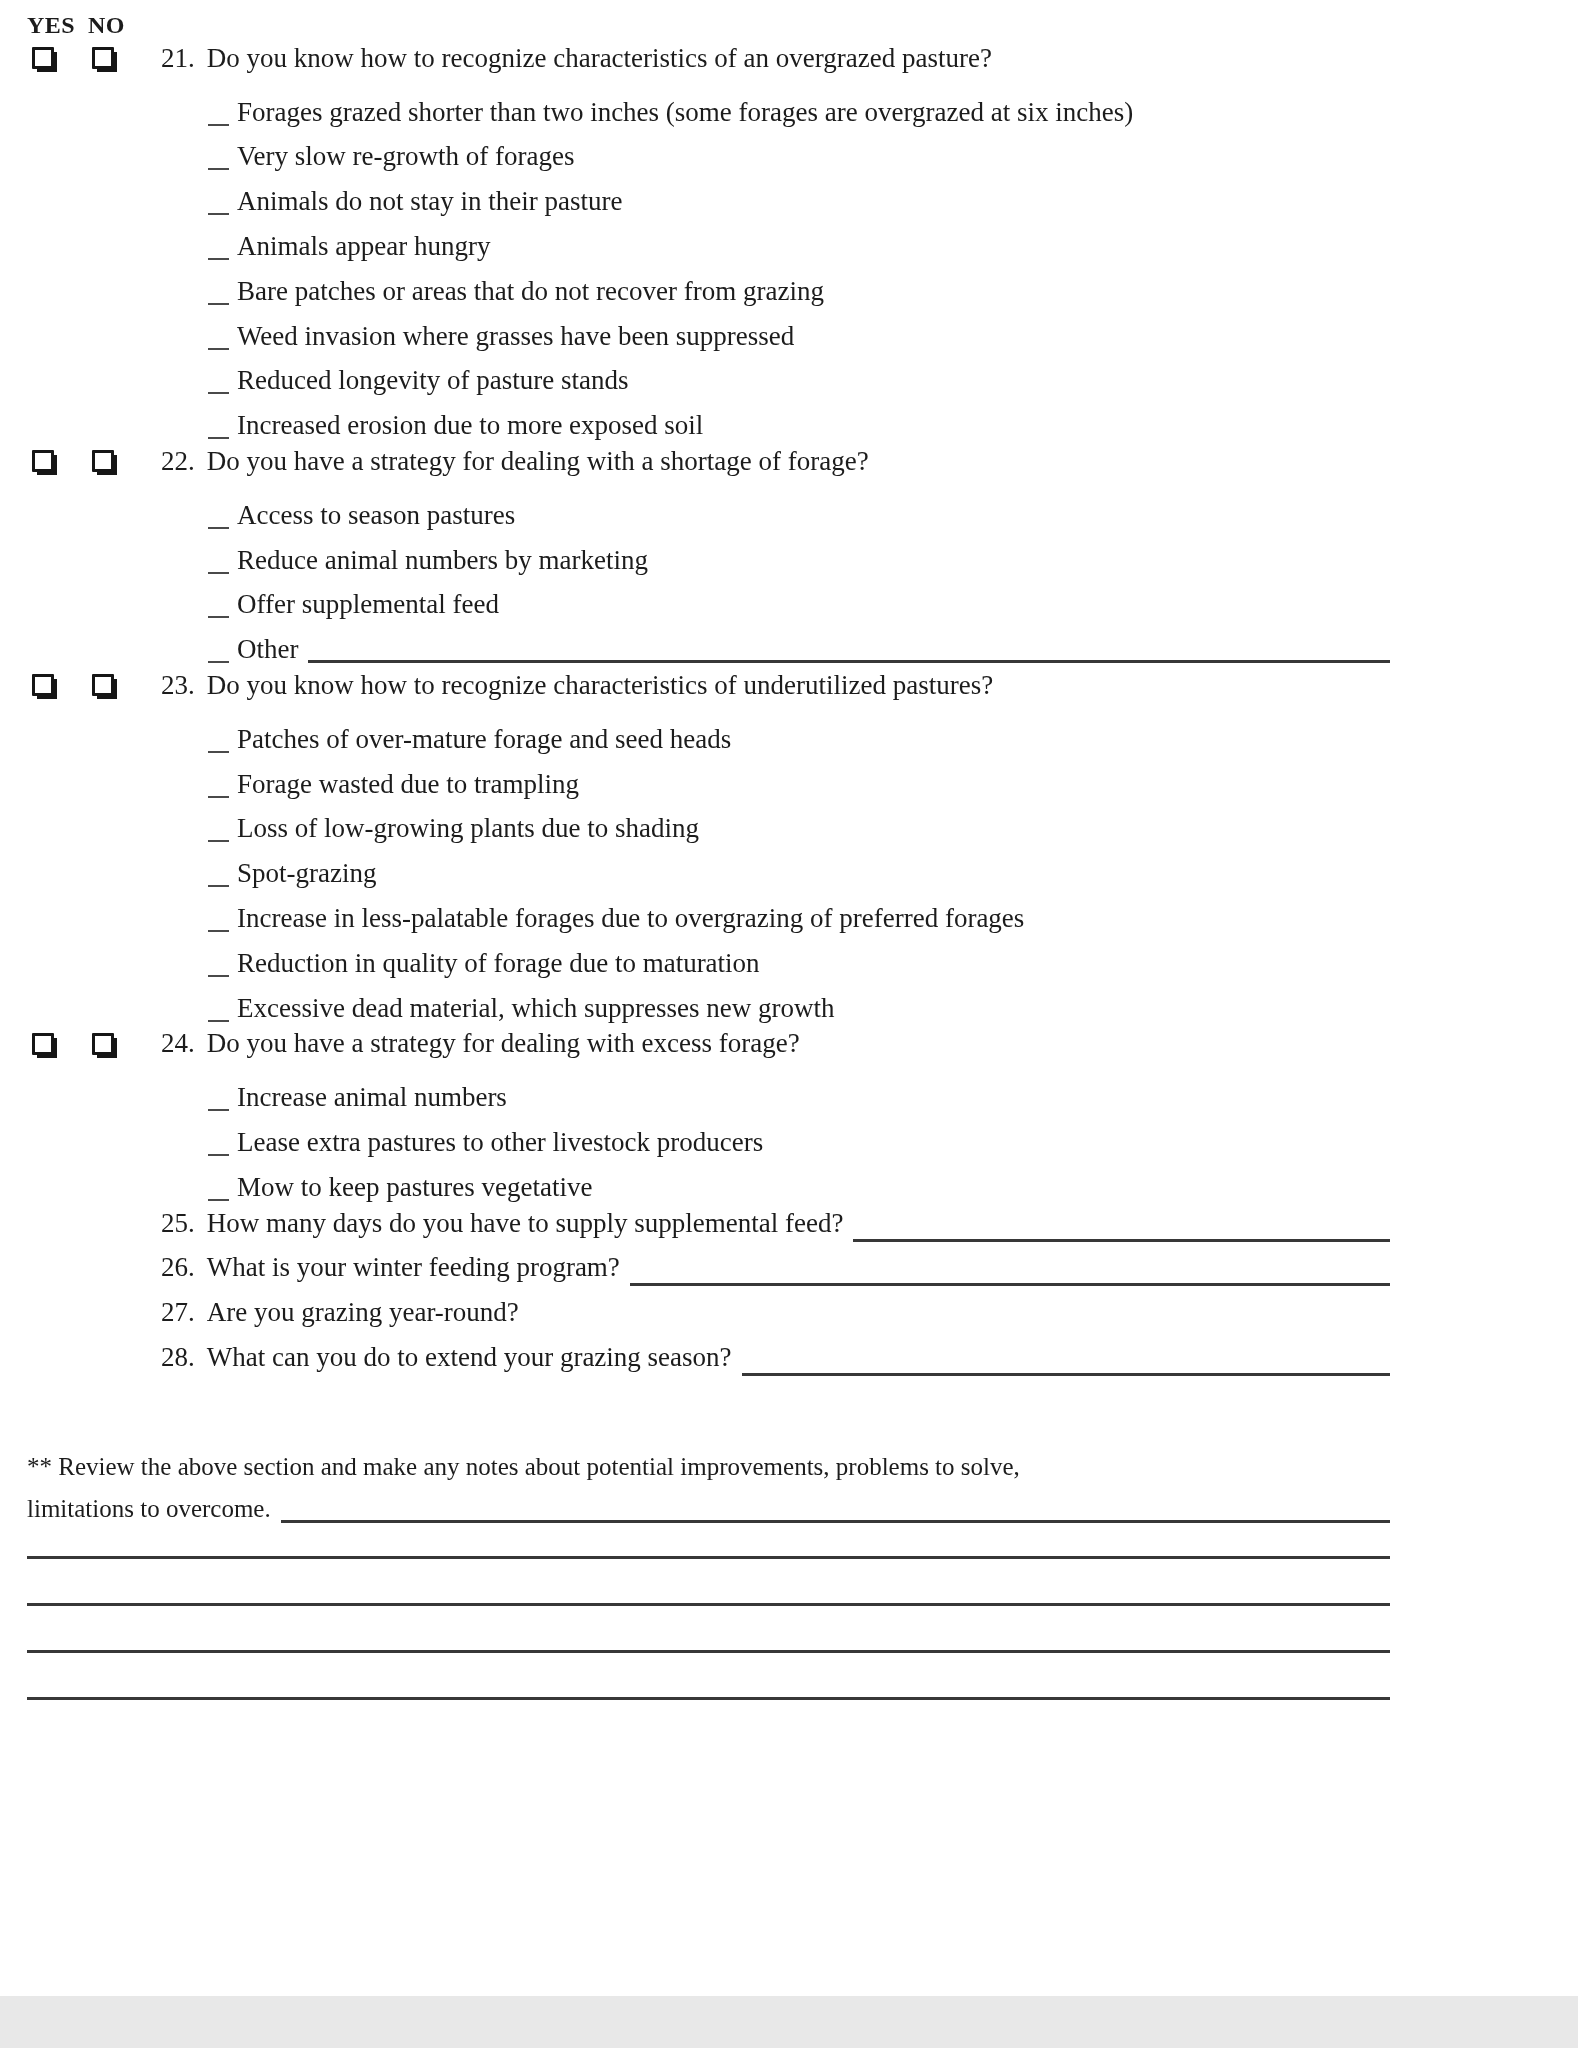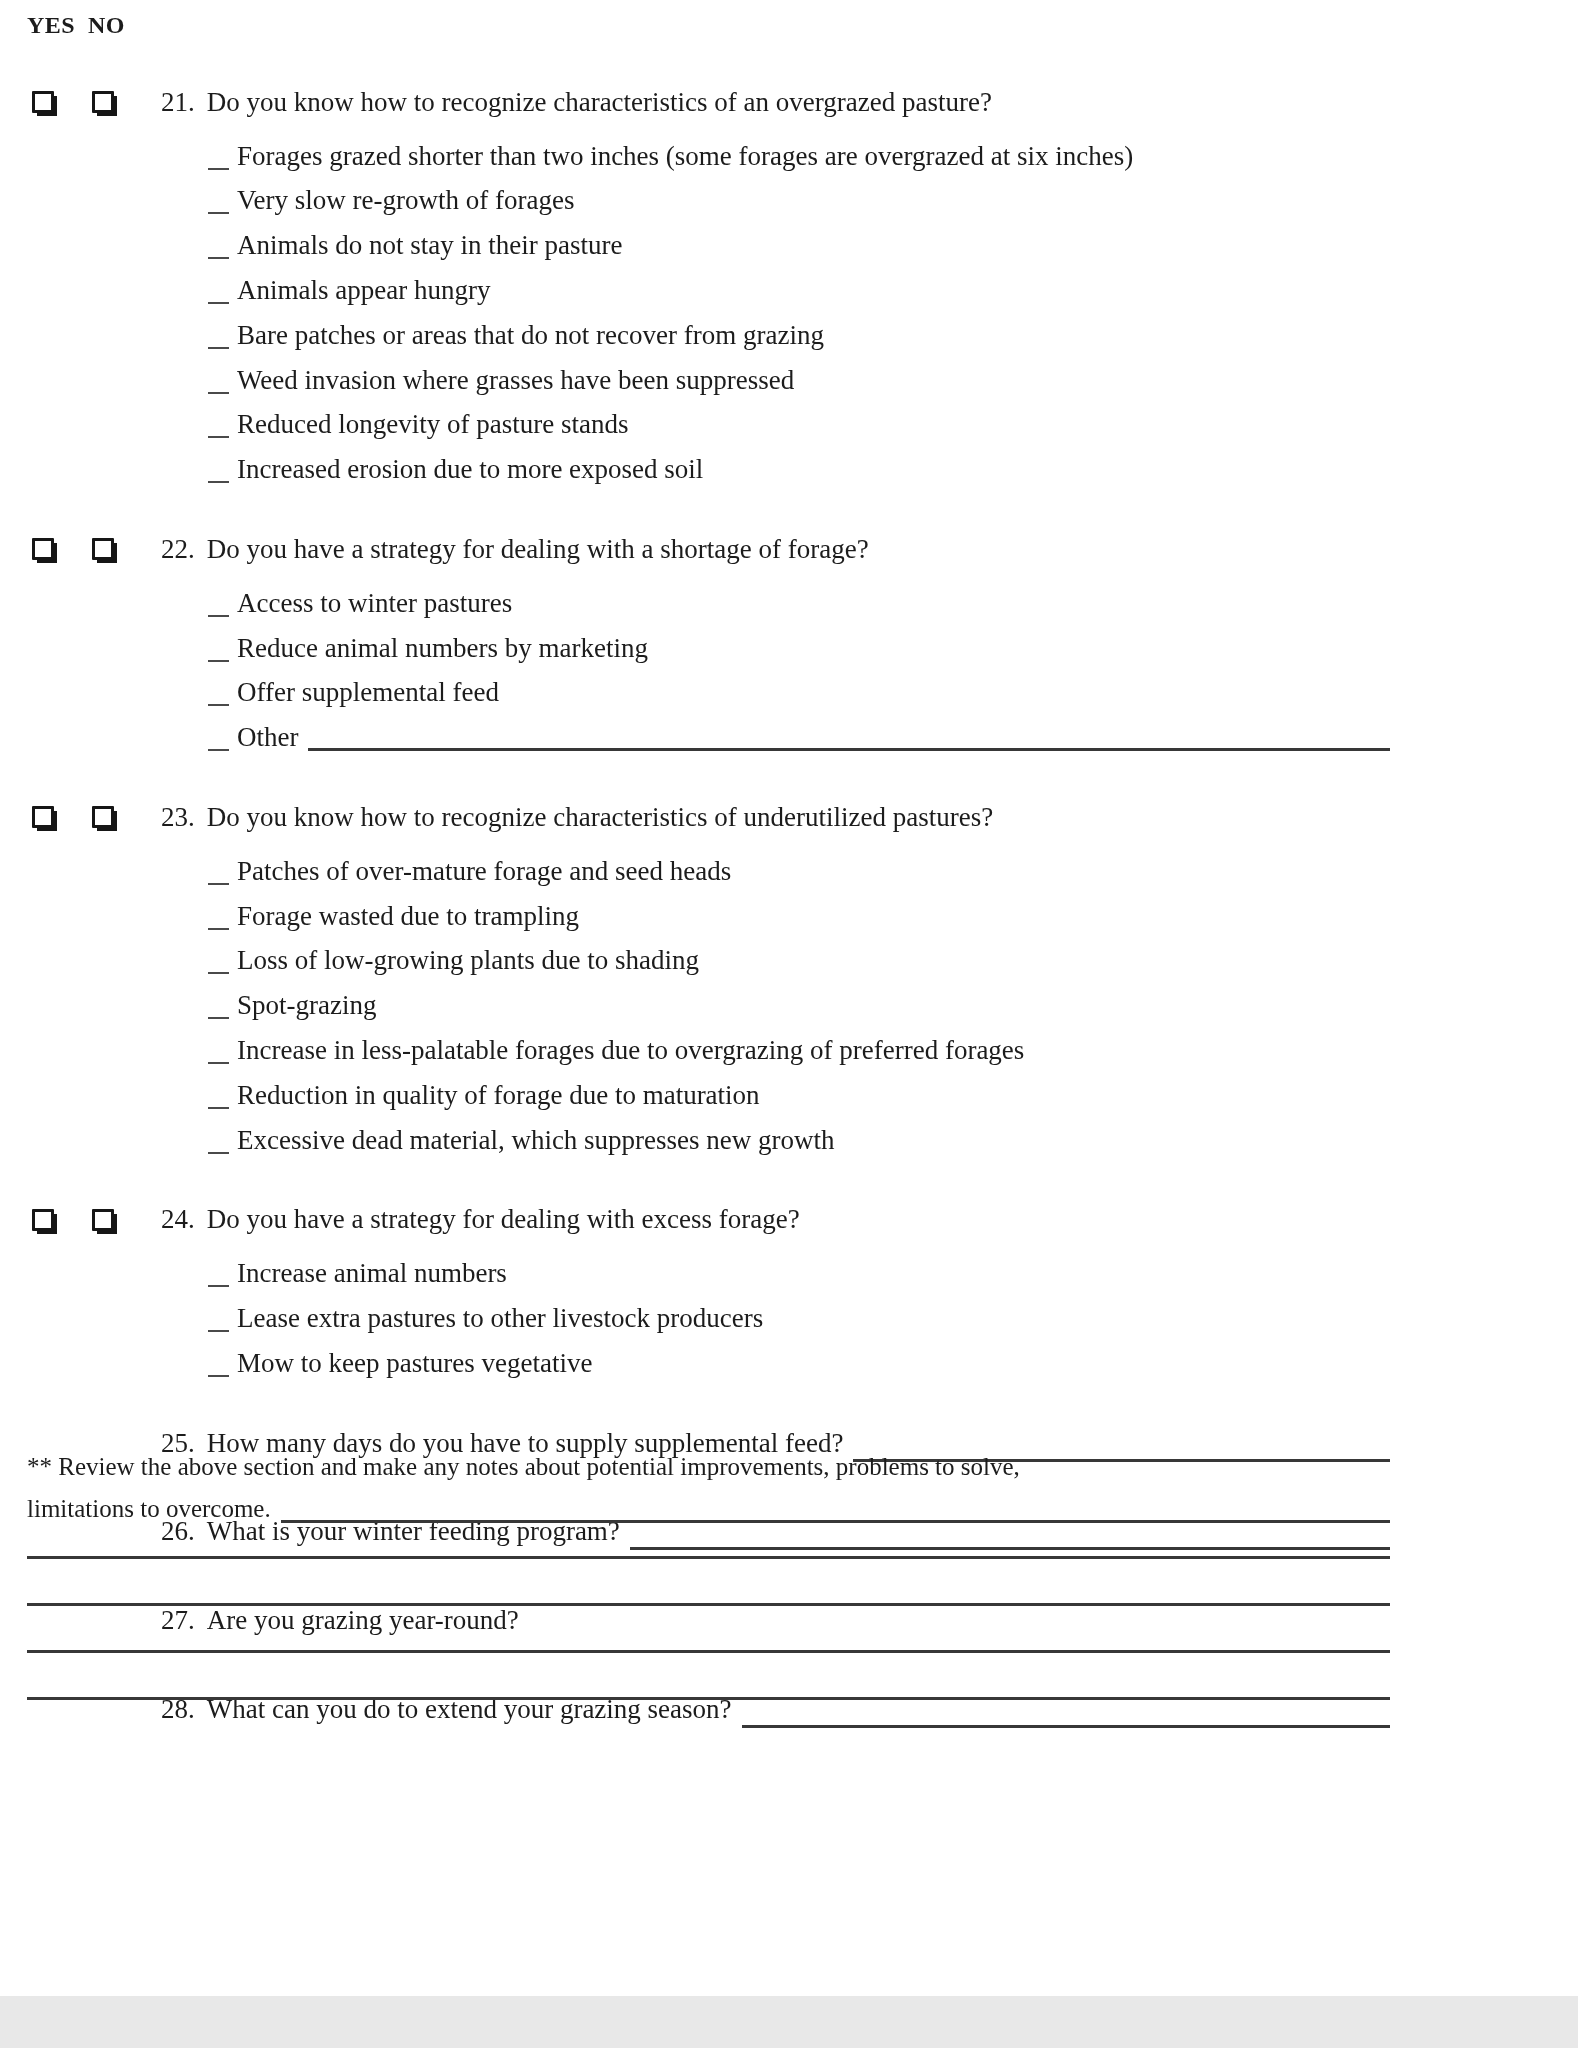--- a/index.html
+++ b/index.html
@@ -36,21 +36,21 @@
   }
   .cb.yes { left:32px; }
   .cb.no  { left:92px; }
 
   .q-content, .s-content {
     display:flex; align-items:center;
     height:100%;
     font-size:27px;
     line-height:1;
   }
-  .q-content { margin-left:161px;margin-top:44px; }
+  .q-content { margin-left:161px; }
   .s-content { margin-left:208px;align-items:flex-end; }
 
   .qnum { margin-right:12px; white-space:pre; }
   .rowtext { white-space:pre; }
 
   
   .blank-sm {
     width:21px; height:33px;
     border-bottom:2.5px solid #4a4a4a;
     margin-right:8px;
@@ -155,21 +155,21 @@
         <span class="cb yes"></span>
         <span class="cb no"></span>
         <div class="q-content">
           <span class="qnum">22.</span>
           <span class="rowtext">Do you have a strategy for dealing with a shortage of forage?</span>
         </div>
       </div>
       <div class="row">
         <div class="s-content">
           <span class="blank-sm"></span>
-          <span class="rowtext">Access to winter pastures</span>
+          <span class="rowtext">Access to season pastures</span>
         </div>
       </div>
       <div class="row">
         <div class="s-content">
           <span class="blank-sm"></span>
           <span class="rowtext">Reduce animal numbers by marketing</span>
         </div>
       </div>
       <div class="row">
         <div class="s-content">

